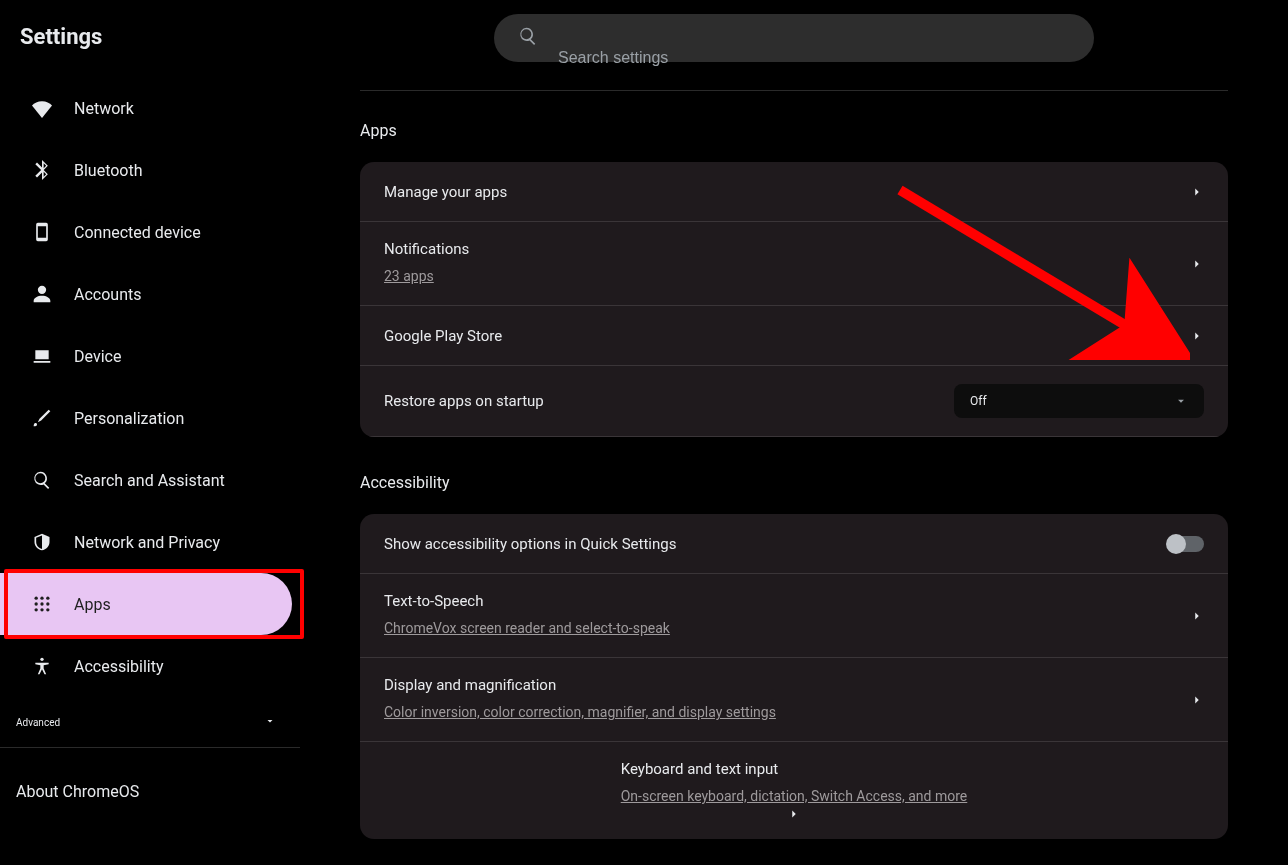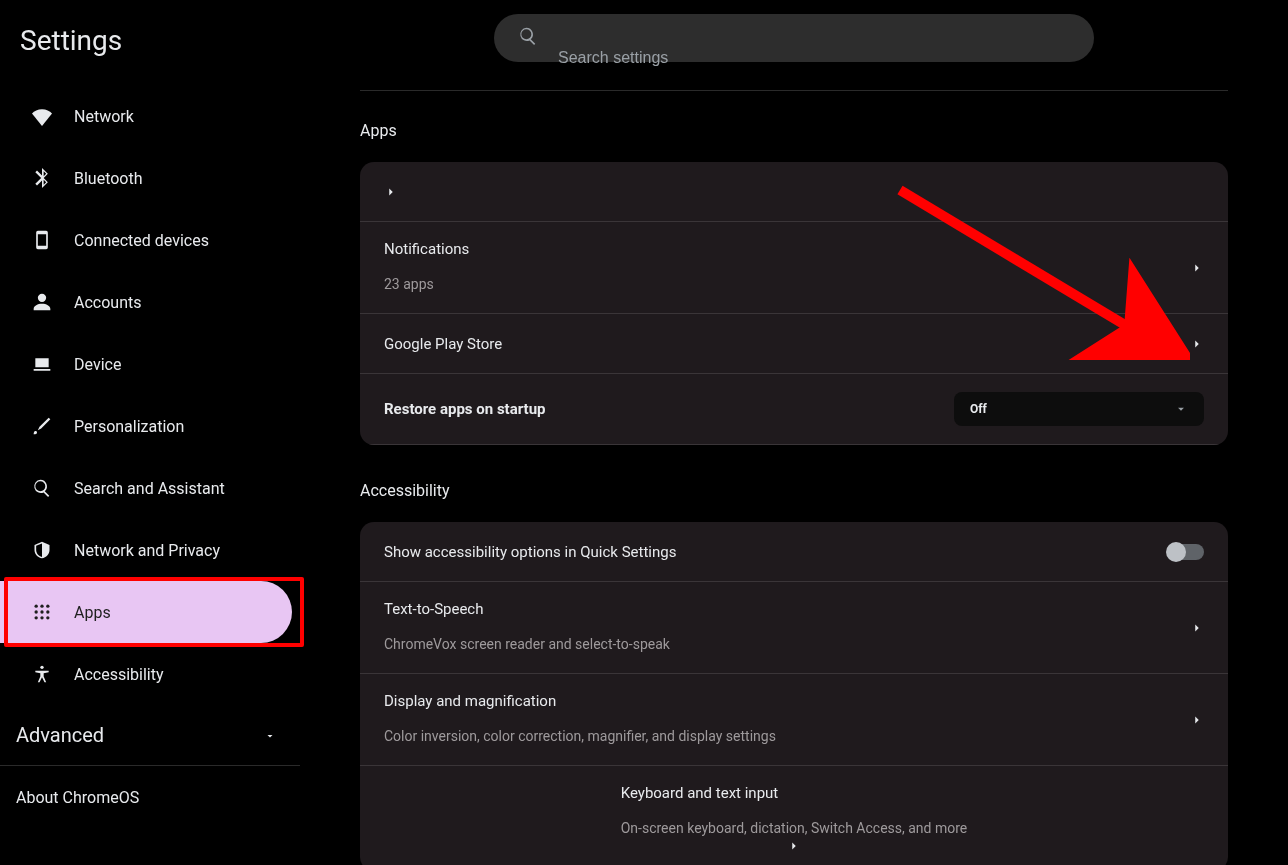--- a/index.html
+++ b/index.html
@@ -11,22 +11,22 @@
     height: 865px;
     overflow: hidden;
     display: flex;
   }
   .sidebar {
     width: 300px;
     padding-top: 24px;
     flex-shrink: 0;
   }
   .sidebar-title {
-    font-size: 28px;
-    font-weight: 400;
+    font-size: 22px;
+    font-weight: 700;
     padding: 0 0 28px 20px;
     color: #e8eaed;
   }
   .nav-item {
     display: flex;
     align-items: center;
     height: 62px;
     padding-left: 32px;
     cursor: pointer;
     font-size: 16px;
@@ -48,26 +48,26 @@
     content: "";
     position: absolute;
     left: 4px; top: -4px; right: -4px; bottom: -4px;
     border: 4px solid #ff0000;
     border-radius: 2px;
     pointer-events: none;
   }
   .advanced-row {
     display:flex; align-items:center; justify-content:space-between;
     padding: 18px 24px 18px 16px;
-    font-size: 20px;
+    font-size: 10px;
     cursor:pointer;
   }
   .about-row {
     border-top: 1px solid #2a2a2a;
-    padding: 22px 16px;
+    padding: 34px 16px;
     font-size: 16px;
     cursor:pointer;
   }
   .main {
     flex: 1;
     padding: 14px 60px 0 60px;
     overflow:hidden;
   }
   .search-bar {
     width: 600px;
@@ -100,21 +100,21 @@
     display:flex; align-items:center;
     padding: 18px 24px;
     border-bottom: 1px solid #3a3538;
     min-height: 60px;
     cursor:pointer;
     position:relative;
   }
   .row:last-child { border-bottom:none;flex-direction:column; }
   .row-text { flex:1; }
   .row-title { font-size:15px; color:#e8eaed; }
-  .row-sub { font-size:14px; color:#9e9a9c; margin-top:16px; line-height:1.5; }
+  .row-sub { font-size:14px; color:#9e9a9c; margin-top:8px; line-height:1.5;text-decoration:underline; }
   .row-sub a { color:#d7aefb; text-decoration:underline; }
   .chev { width:14px; fill:#e8eaed; }
   .dropdown {
     background:#0d0d0d;
     border-radius:8px;
     padding: 10px 16px;
     display:flex; align-items:center; gap:100px;
     font-size:12px;
     cursor:pointer;
     width: 250px;
@@ -158,21 +158,21 @@
     </span>
     <span>Bluetooth</span>
   </div>
 
   <div class="nav-item">
     <span class="icon">
       <svg viewBox="0 0 24 24">
           <path d="M7 1h10a2 2 0 012 2v18a2 2 0 01-2 2H7a2 2 0 01-2-2V3a2 2 0 012-2zm0 4v14h10V5H7z"></path>
         </svg>
     </span>
-    <span>Connected devices</span>
+    <span>Connected device</span>
   </div>
 
   <div class="nav-item">
     <span class="icon">
       <svg viewBox="0 0 24 24">
           <path d="M12 12a5 5 0 100-10 5 5 0 000 10zm0 2c-5 0-10 2.5-10 6v2h20v-2c0-3.5-5-6-10-6z"></path>
         </svg>
     </span>
     <span>Accounts</span>
   </div>
@@ -267,20 +267,23 @@
     <input type="text" placeholder="Search settings" style="">
   </div>
 
   <div class="divider"></div>
 
   <div class="section">
     <div class="section-title">Apps</div>
     <div class="card" style="position:relative;">
 
       <div class="row">
+        <div class="row-text">
+          <div class="row-title">Manage your apps</div>
+        </div>
         <svg class="chev" viewBox="0 0 24 24">
             <path d="M9 6l6 6-6 6z"></path>
           </svg>
       </div>
 
       <div class="row">
         <div class="row-text">
           <div class="row-title">Notifications</div>
           <div class="row-sub">23 apps</div>
         </div>
@@ -291,21 +294,21 @@
 
       <div class="row">
         <div class="row-text">
           <div class="row-title">Google Play Store</div>
         </div>
         <svg class="chev" viewBox="0 0 24 24">
             <path d="M9 6l6 6-6 6z"></path>
           </svg>
       </div>
 
-      <div class="row" style="cursor:default;font-weight:bold;">
+      <div class="row" style="cursor:default;">
         <div class="row-text">
           <div class="row-title">Restore apps on startup</div>
         </div>
         <div class="dropdown">
           <span>Off</span>
           <svg viewBox="0 0 24 24" style="width:14px;fill:#9aa0a6;">
               <path d="M7 10l5 5 5-5z"></path>
             </svg>
         </div>
       </div>

